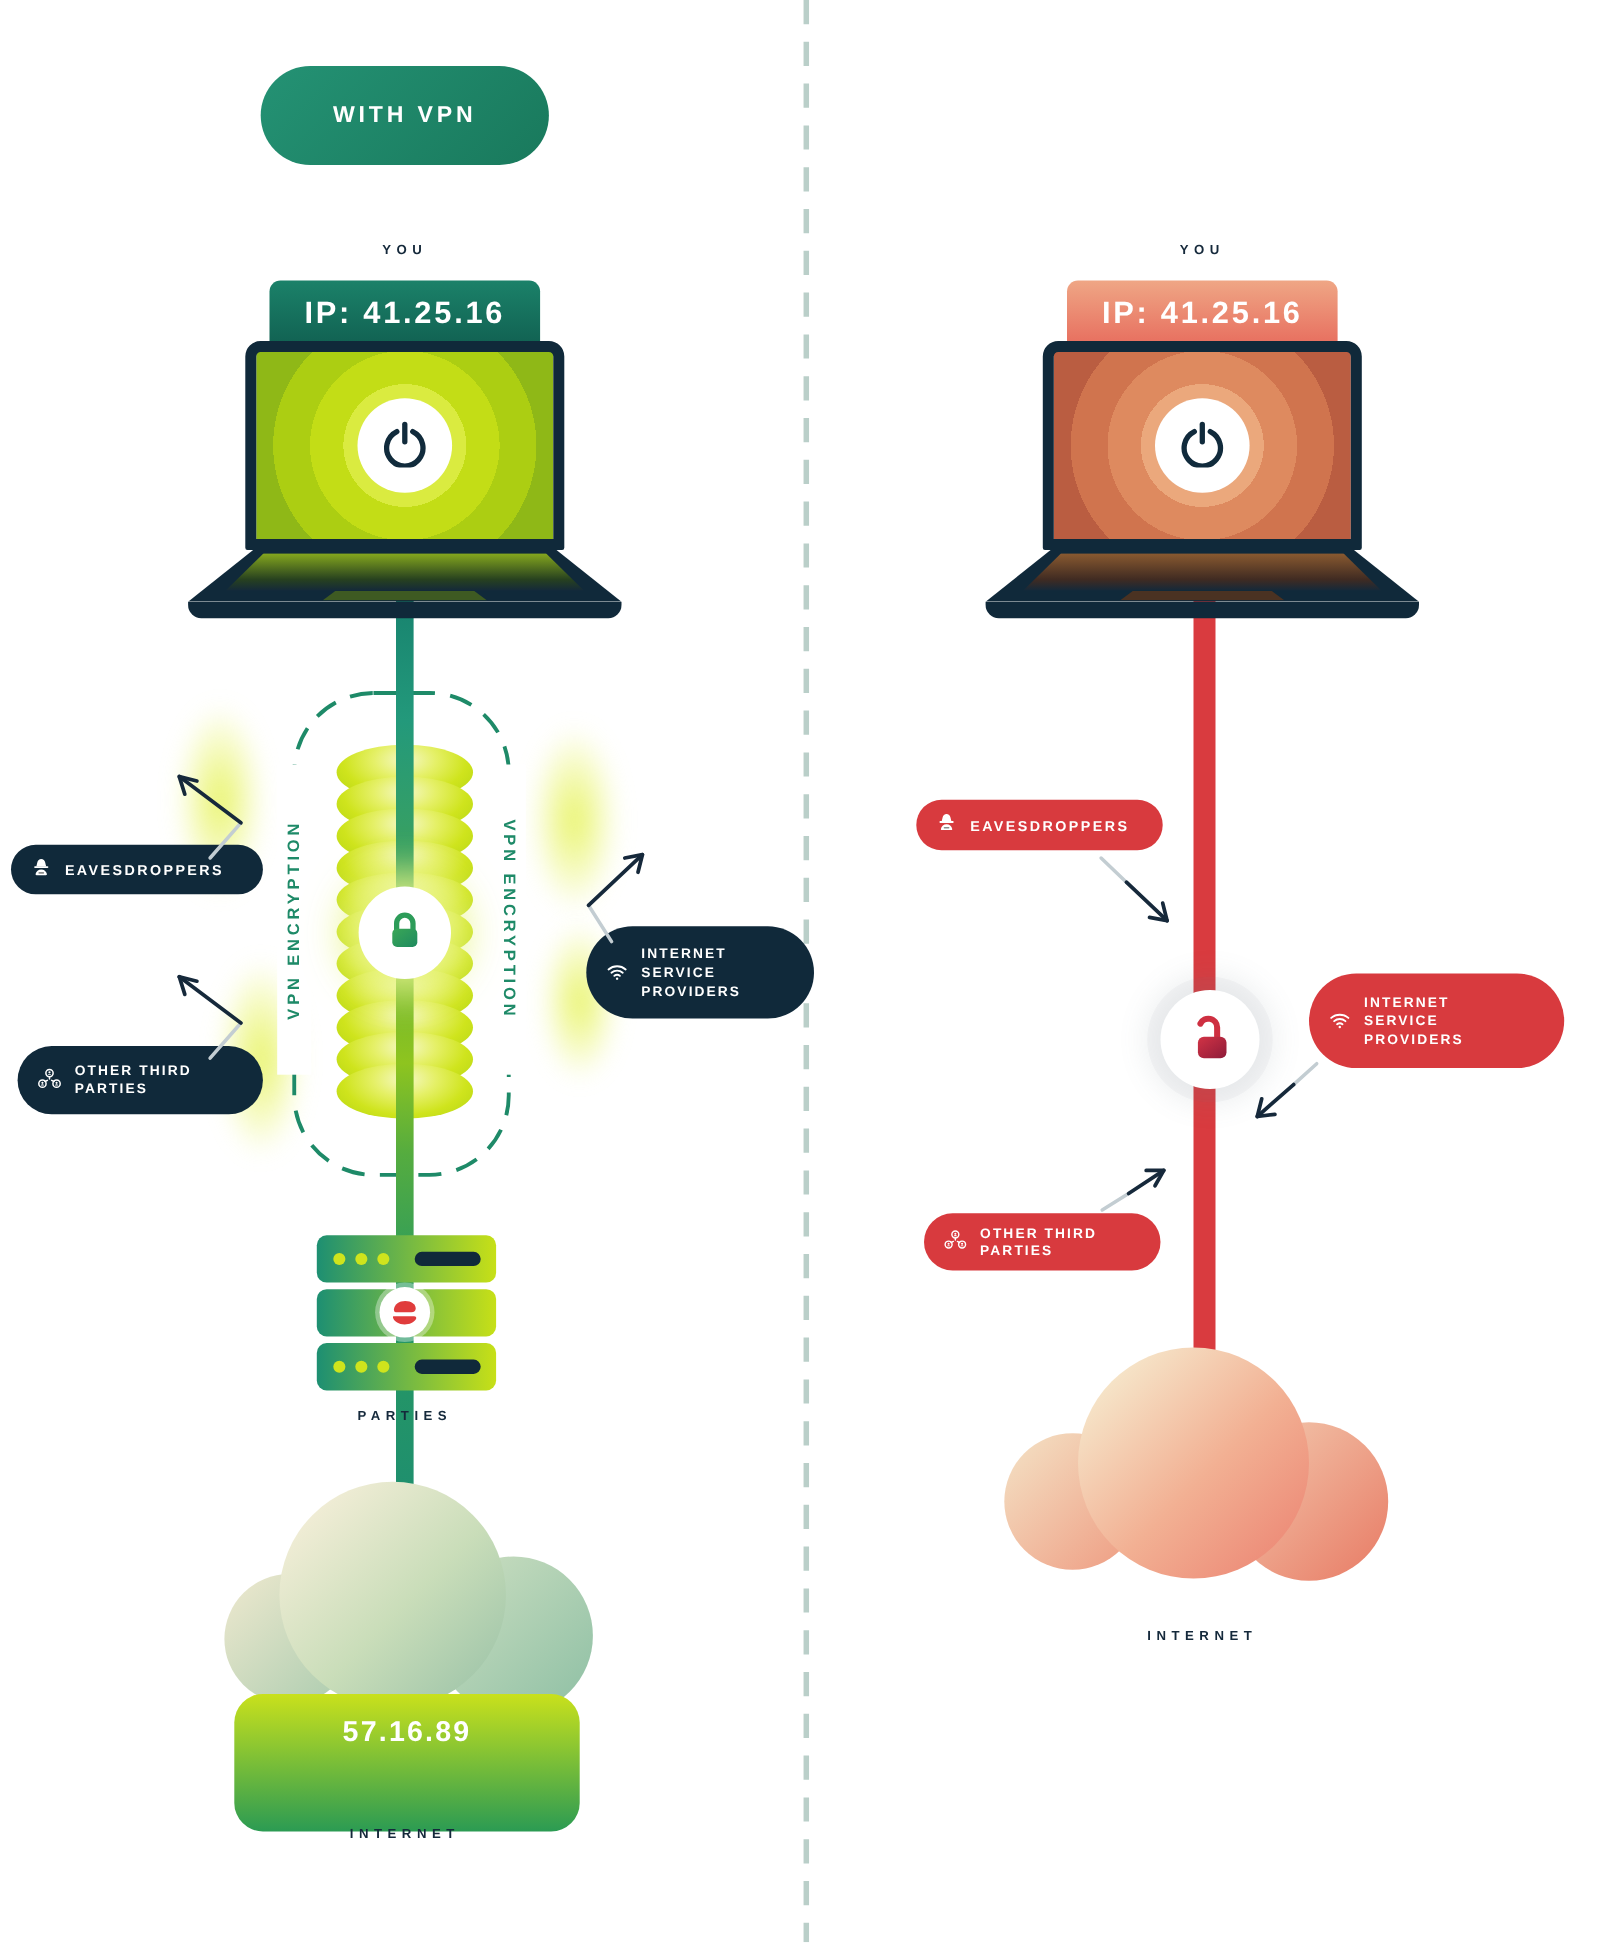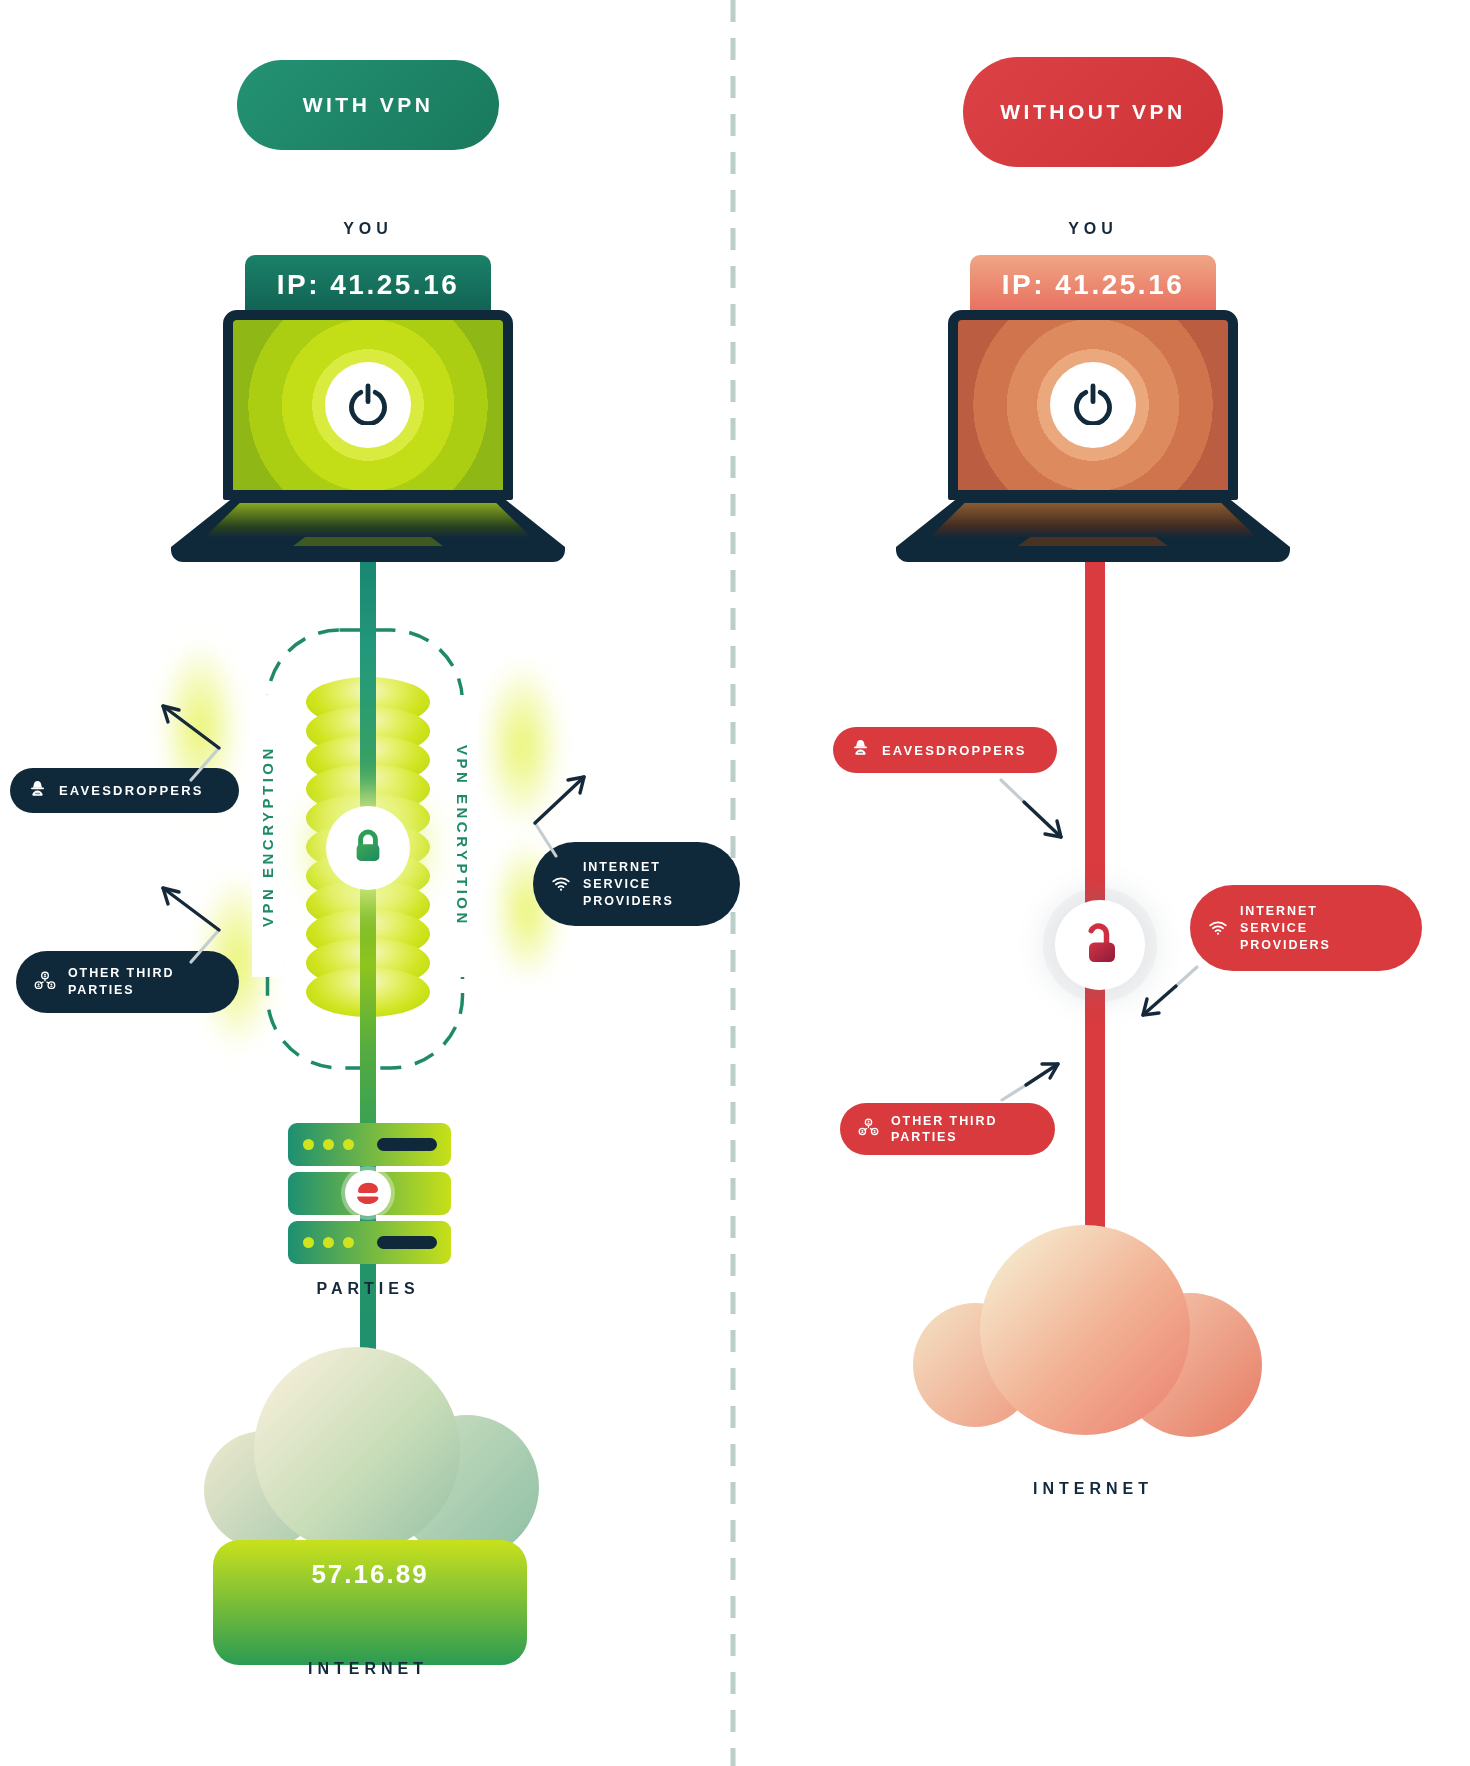--- a/index.html
+++ b/index.html
@@ -1,21 +1,21 @@
 <!DOCTYPE html>
 <html><head>
 <meta charset="utf-8">
 <style>
   html,body{margin:0;padding:0;background:#ffffff;}
   .canvas{position:relative;width:1470px;height:1766px;background:#fff;overflow:hidden;
           font-family:"Liberation Sans",sans-serif;}
   .abs{position:absolute;}
 
   
-  .node-label{font-size:16px;font-weight:700;letter-spacing:5px;color:#15293B;text-align:center;z-index:6;}
+  .node-label{font-size:12px;font-weight:700;letter-spacing:5px;color:#15293B;text-align:center;z-index:6;}
   .header-pill{display:flex;align-items:center;justify-content:center;border-radius:55px;
                color:#fff;font-size:21px;font-weight:700;letter-spacing:3.5px;z-index:6;}
   .header-pill.green{background:linear-gradient(135deg,#249274,#19795C);}
   .header-pill.red{background:linear-gradient(135deg,#DC4145,#CE3338);}
 
   
   .ip-badge{border-radius:10px;display:flex;justify-content:center;align-items:flex-start;
             padding-top:14px;color:#fff;font-size:28px;font-weight:700;letter-spacing:2.5px;z-index:2;}
   .ip-badge.green{background:linear-gradient(180deg,#1B8169,#0D5448);}
   .ip-badge.red{background:linear-gradient(180deg,#EFA685,#E4564E);}
@@ -253,23 +253,20 @@
   <div class="abs node-label" style="left:238px;top:1280px;width:260px;">PARTIES</div>
 
   <div class="abs puff g-side" style="left:204px;top:1431px;width:118px;height:118px;"></div>
   <div class="abs puff g-right" style="left:395px;top:1415px;width:144px;height:144px;"></div>
   <div class="abs puff g-main" style="left:254px;top:1347px;width:206px;height:206px;"></div>
   <div class="abs cloud-badge green" style="left:213px;top:1540px;width:314px;height:108px;">
     <div>57.16.89</div>
   </div>
   <div class="abs node-label" style="left:238px;top:1660px;width:260px;">INTERNET</div>
 
-  <div class="abs header-pill red" style="left:963px;top:57px;width:260px;height:110px;">
-    <span>WITHOUT VPN</span>
-  </div>
 
   <div class="abs node-label" style="left:963px;top:220px;width:260px;">YOU</div>
 
   <div class="abs ip-badge red" style="left:970px;top:255px;width:246px;height:70px;">
     <span>IP: 41.25.16</span>
   </div>
 
   <div class="abs vline red" style="left:1085px;top:540px;width:20px;height:760px;"></div>
 
   <div class="abs screen red" style="left:948px;top:310px;width:270px;height:170px;"></div>

